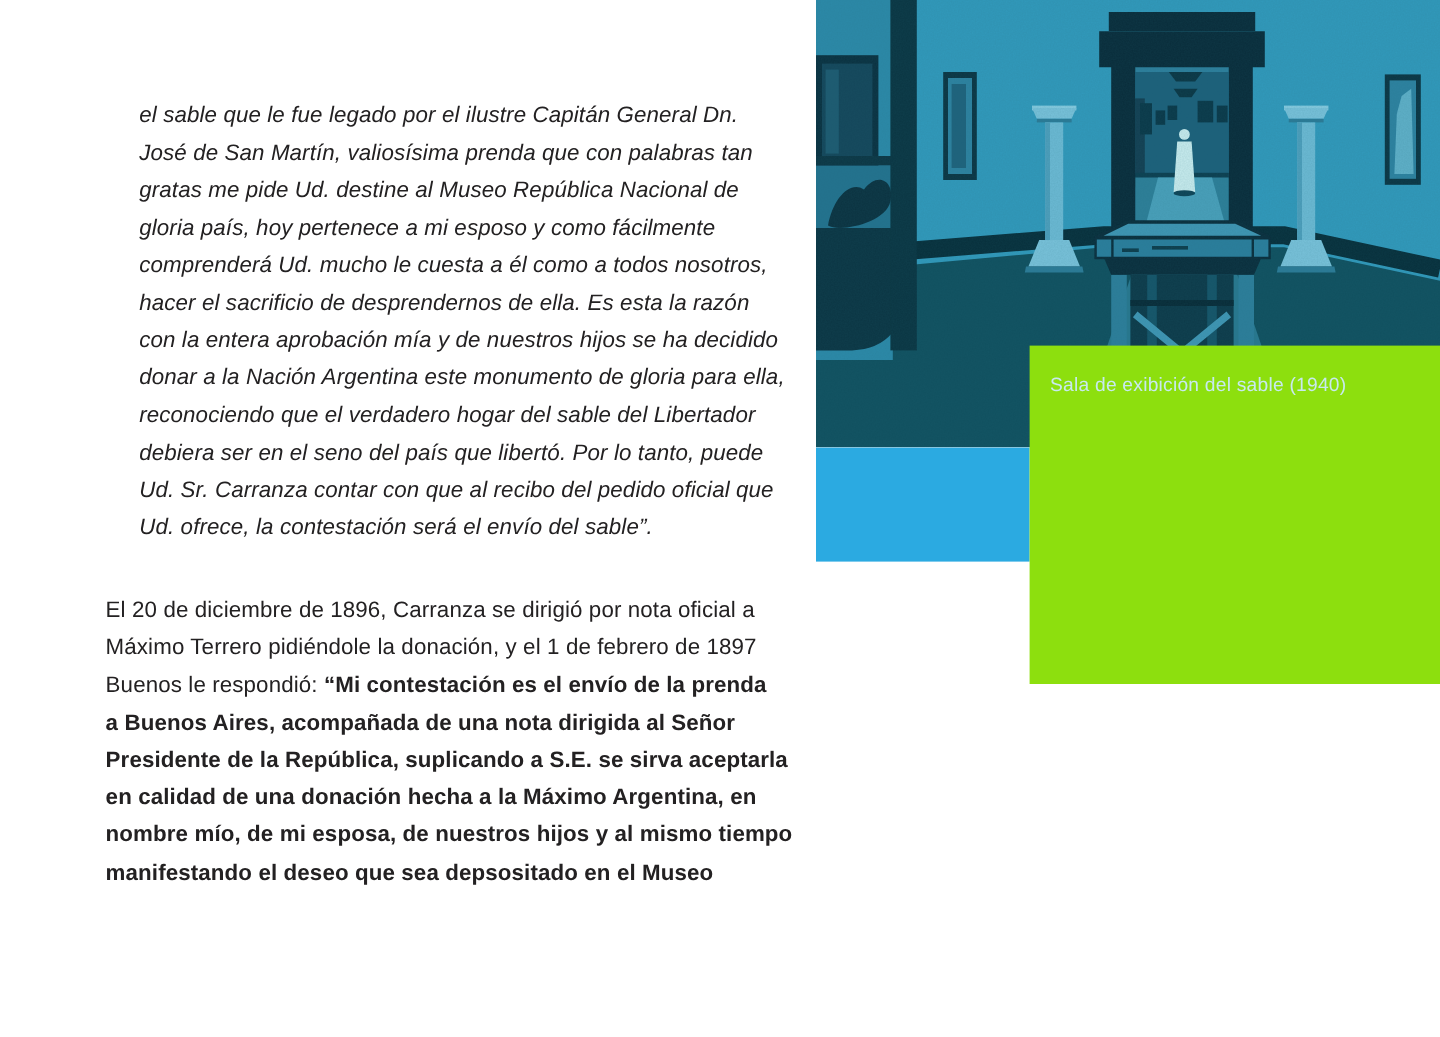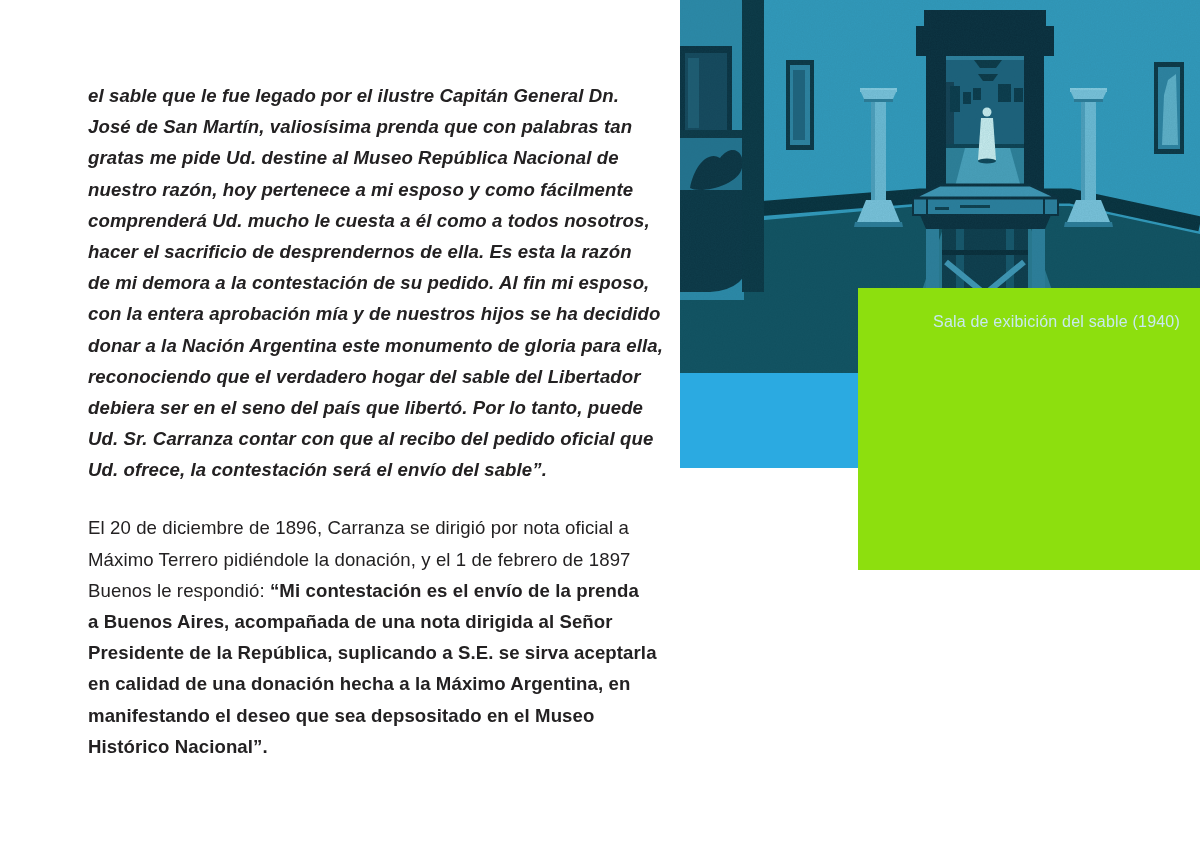--- a/index.html
+++ b/index.html
@@ -6,71 +6,70 @@
   .page{
     position:relative;width:1200px;height:864px;background:#ffffff;overflow:hidden;
     font-family:"Liberation Sans","DejaVu Sans",sans-serif;
   }
   
   .text-col{
     position:absolute;left:88px;top:80px;
     font-size:18.6px;line-height:31.2px;letter-spacing:.1px;
     color:#232122;white-space:nowrap;
   }
-  .p1{font-style:italic;font-weight:700;}
-  .p2{margin-top:27px;font-weight:400;}
+  .p1{font-style:italic;font-weight:400;margin-left:28px;}
+  .p2{margin-top:38px;font-weight:400;}
   .bi{font-weight:700;}
   .line{height:31.2px;}
   
   .photo{
     position:absolute;left:680px;top:0;width:520px;height:373px;overflow:hidden;
   }
   .photo svg{display:block;}
   .blue-block{
     position:absolute;left:680px;top:373px;width:178px;height:95px;
     background:#2baae1;
   }
   .green-box{
     position:absolute;left:858px;top:288px;width:342px;height:282px;
-    background:#8ddf0e;box-sizing:border-box;padding:24px 20px 0 17px;text-align:right;
+    background:#8ddf0e;box-sizing:border-box;padding:24px 20px 0 17px;
   }
   .caption{
     color:#c8e9ef;font-size:16px;line-height:20px;letter-spacing:.2px;font-weight:400;
   }
 </style>
 </head>
 <body>
 
 <div class="page">
 
   <div class="text-col">
     <div class="p1">
       <div class="line">el sable que le fue legado por el ilustre Capitán General Dn.</div>
       <div class="line">José de San Martín, valiosísima prenda que con palabras tan</div>
       <div class="line">gratas me pide Ud. destine al Museo República Nacional de</div>
-      <div class="line">nuestro razón, hoy pertenece a mi esposo y como fácilmente</div>
+      <div class="line">gloria país, hoy pertenece a mi esposo y como fácilmente</div>
       <div class="line">comprenderá Ud. mucho le cuesta a él como a todos nosotros,</div>
       <div class="line">hacer el sacrificio de desprendernos de ella. Es esta la razón</div>
-      <div class="line">de mi demora a la contestación de su pedido. Al fin mi esposo,</div>
       <div class="line">con la entera aprobación mía y de nuestros hijos se ha decidido</div>
       <div class="line">donar a la Nación Argentina este monumento de gloria para ella,</div>
       <div class="line">reconociendo que el verdadero hogar del sable del Libertador</div>
       <div class="line">debiera ser en el seno del país que libertó. Por lo tanto, puede</div>
       <div class="line">Ud. Sr. Carranza contar con que al recibo del pedido oficial que</div>
       <div class="line">Ud. ofrece, la contestación será el envío del sable”.</div>
     </div>
     <div class="p2">
       <div class="line">El 20 de diciembre de 1896, Carranza se dirigió por nota oficial a</div>
       <div class="line">Máximo Terrero pidiéndole la donación, y el 1 de febrero de 1897</div>
       <div class="line"><span>Buenos le respondió: </span><span class="bi">“Mi contestación es el envío de la prenda</span></div>
       <div class="line bi">a Buenos Aires, acompañada de una nota dirigida al Señor</div>
       <div class="line bi">Presidente de la República, suplicando a S.E. se sirva aceptarla</div>
       <div class="line bi">en calidad de una donación hecha a la Máximo Argentina, en</div>
+      <div class="line bi">nombre mío, de mi esposa, de nuestros hijos y al mismo tiempo</div>
       <div class="line bi">manifestando el deseo que sea depsositado en el Museo</div>
-      <div class="line bi">Histórico Nacional”.</div>
     </div>
   </div>
 
   <div class="photo">
     <svg width="520" height="373" viewBox="0 0 520 373" xmlns="http://www.w3.org/2000/svg">
       <defs>
         <filter id="grain" x="0" y="0" width="100%" height="100%">
           <feTurbulence type="fractalNoise" baseFrequency="0.85" numOctaves="2" result="n"></feTurbulence>
           <feColorMatrix in="n" type="matrix" values="0 0 0 0 0.02  0 0 0 0 0.15  0 0 0 0 0.20  0 0 0 0.16 0"></feColorMatrix>
         </filter>

